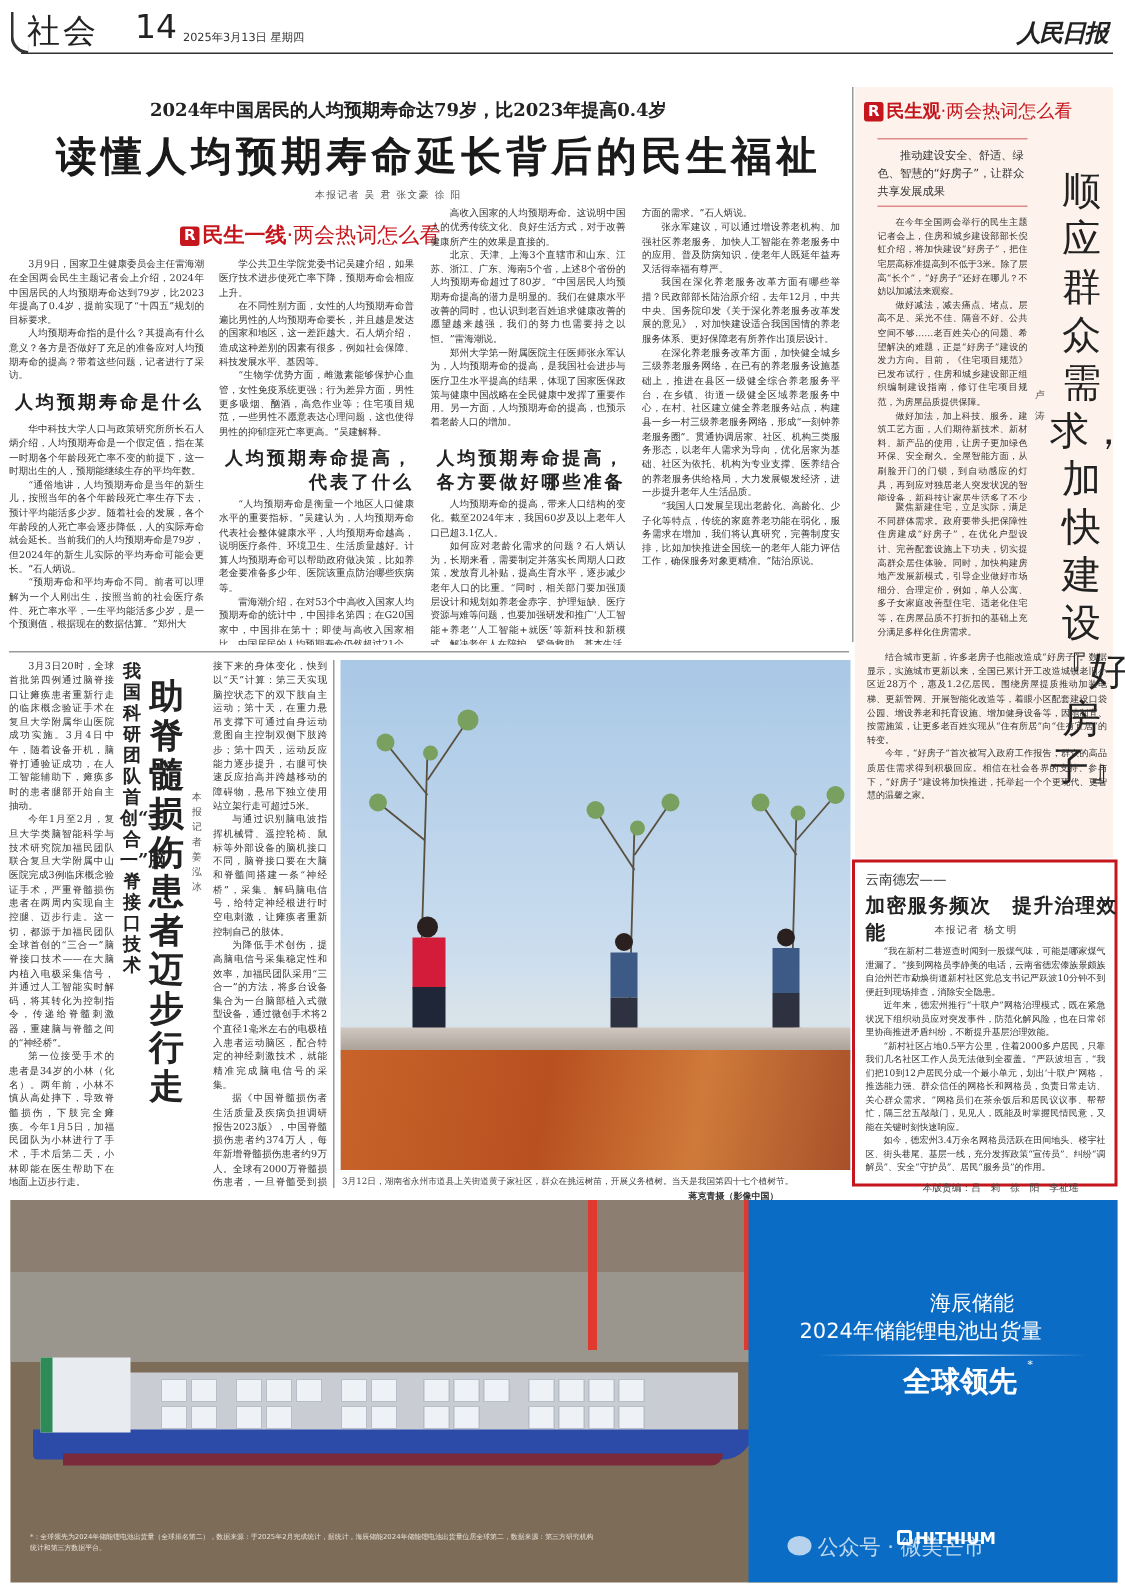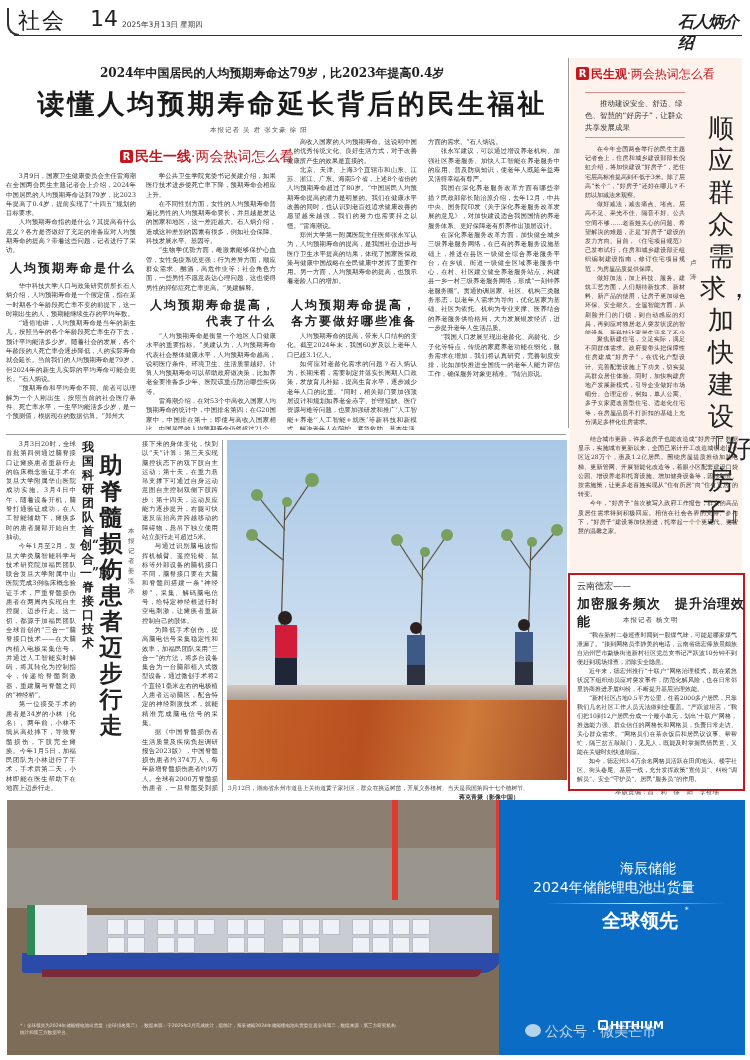--- a/index.html
+++ b/index.html
@@ -61,21 +61,21 @@
 .wm-icon{display:inline-block;width:16px;height:13px;border-radius:50%;background:rgba(255,255,255,0.7);margin-right:4px;vertical-align:-1px}
 </style>
 </head>
 <body>
 
 <div class="abs masthead">
   <div class="abs mh-bracket"></div>
   <div class="abs mh-section">社会</div>
   <div class="abs mh-page">14</div>
   <div class="abs mh-date">2025年3月13日  星期四</div>
-  <div class="abs mh-logo">石人炳介绍</div>
+  <div class="abs mh-logo">人民日报</div>
   <div class="abs mh-rule"></div>
 </div>
 
 <div class="abs kicker">2024年中国居民的人均预期寿命达79岁，比2023年提高0.4岁</div>
 <div class="abs headline">读懂人均预期寿命延长背后的民生福祉</div>
 <div class="abs byline">本报记者  吴  君  张文豪  徐  阳</div>
 
 <div class="abs col-head-red" style="left:120px;top:148px;font-size:14px">
   <span class="rbadge">R</span><span>民生一线</span><span class="light">·两会热词怎么看</span>
 </div>
@@ -89,21 +89,21 @@
 <div class="abs sub-head" style="left:6px;top:260px;width:130px">人均预期寿命是什么</div>
 <div class="abs body-text" style="left:6px;top:282px;width:130px;height:148px;overflow:hidden">
   <p>华中科技大学人口与政策研究所所长石人炳介绍，人均预期寿命是一个假定值，指在某一时期各个年龄段死亡率不变的前提下，这一时期出生的人，预期能继续生存的平均年数。</p>
   <p>“通俗地讲，人均预期寿命是当年的新生儿，按照当年的各个年龄段死亡率生存下去，预计平均能活多少岁。随着社会的发展，各个年龄段的人死亡率会逐步降低，人的实际寿命就会延长。当前我们的人均预期寿命是79岁，但2024年的新生儿实际的平均寿命可能会更长。”石人炳说。</p>
   <p>“预期寿命和平均寿命不同。前者可以理解为一个人刚出生，按照当前的社会医疗条件、死亡率水平，一生平均能活多少岁，是一个预测值，根据现在的数据估算。”郑州大</p>
 </div>
 
 <div class="abs body-text" style="left:146px;top:172px;width:130px;height:126px;overflow:hidden">
   <p>学公共卫生学院党委书记吴建介绍，如果医疗技术进步使死亡率下降，预期寿命会相应上升。</p>
   <p>在不同性别方面，女性的人均预期寿命普遍比男性的人均预期寿命要长，并且越是发达的国家和地区，这一差距越大。石人炳介绍，造成这种差别的因素有很多，例如社会保障、科技发展水平、基因等。</p>
-  <p>“生物学优势方面，雌激素能够保护心血管，女性免疫系统更强；行为差异方面，顺应群众需求、酗酒，高危作业等；社会角色方面，一些男性不愿意表达心理问题，这也使得男性的抑郁症死亡率更高。”吴建解释。</p>
+  <p>“生物学优势方面，雌激素能够保护心血管，女性免疫系统更强；行为差异方面，男性更多吸烟、酗酒，高危作业等；住宅项目规范，一些男性不愿意表达心理问题，这也使得男性的抑郁症死亡率更高。”吴建解释。</p>
 </div>
 <div class="abs sub-head" style="left:146px;top:297px;width:130px">人均预期寿命提高，代表了什么</div>
 <div class="abs body-text" style="left:146px;top:332px;width:130px;height:98px;overflow:hidden">
   <p>“人均预期寿命是衡量一个地区人口健康水平的重要指标。”吴建认为，人均预期寿命代表社会整体健康水平，人均预期寿命越高，说明医疗条件、环境卫生、生活质量越好。计算人均预期寿命可以帮助政府做决策，比如养老金要准备多少年、医院该重点防治哪些疾病等。</p>
   <p>雷海潮介绍，在对53个中高收入国家人均预期寿命的统计中，中国排名第四；在G20国家中，中国排在第十；即使与高收入国家相比，中国居民的人均预期寿命仍然超过21个</p>
 </div>
 
 <div class="abs body-text" style="left:287px;top:138px;width:130px;height:160px;overflow:hidden">
   <p>高收入国家的人均预期寿命。这说明中国人的优秀传统文化、良好生活方式，对于改善健康所产生的效果是直接的。</p>
   <p>北京、天津、上海3个直辖市和山东、江苏、浙江、广东、海南5个省，上述8个省份的人均预期寿命超过了80岁。“中国居民人均预期寿命提高的潜力是明显的。我们在健康水平改善的同时，也认识到老百姓追求健康改善的愿望越来越强，我们的努力也需要持之以恒。”雷海潮说。</p>

